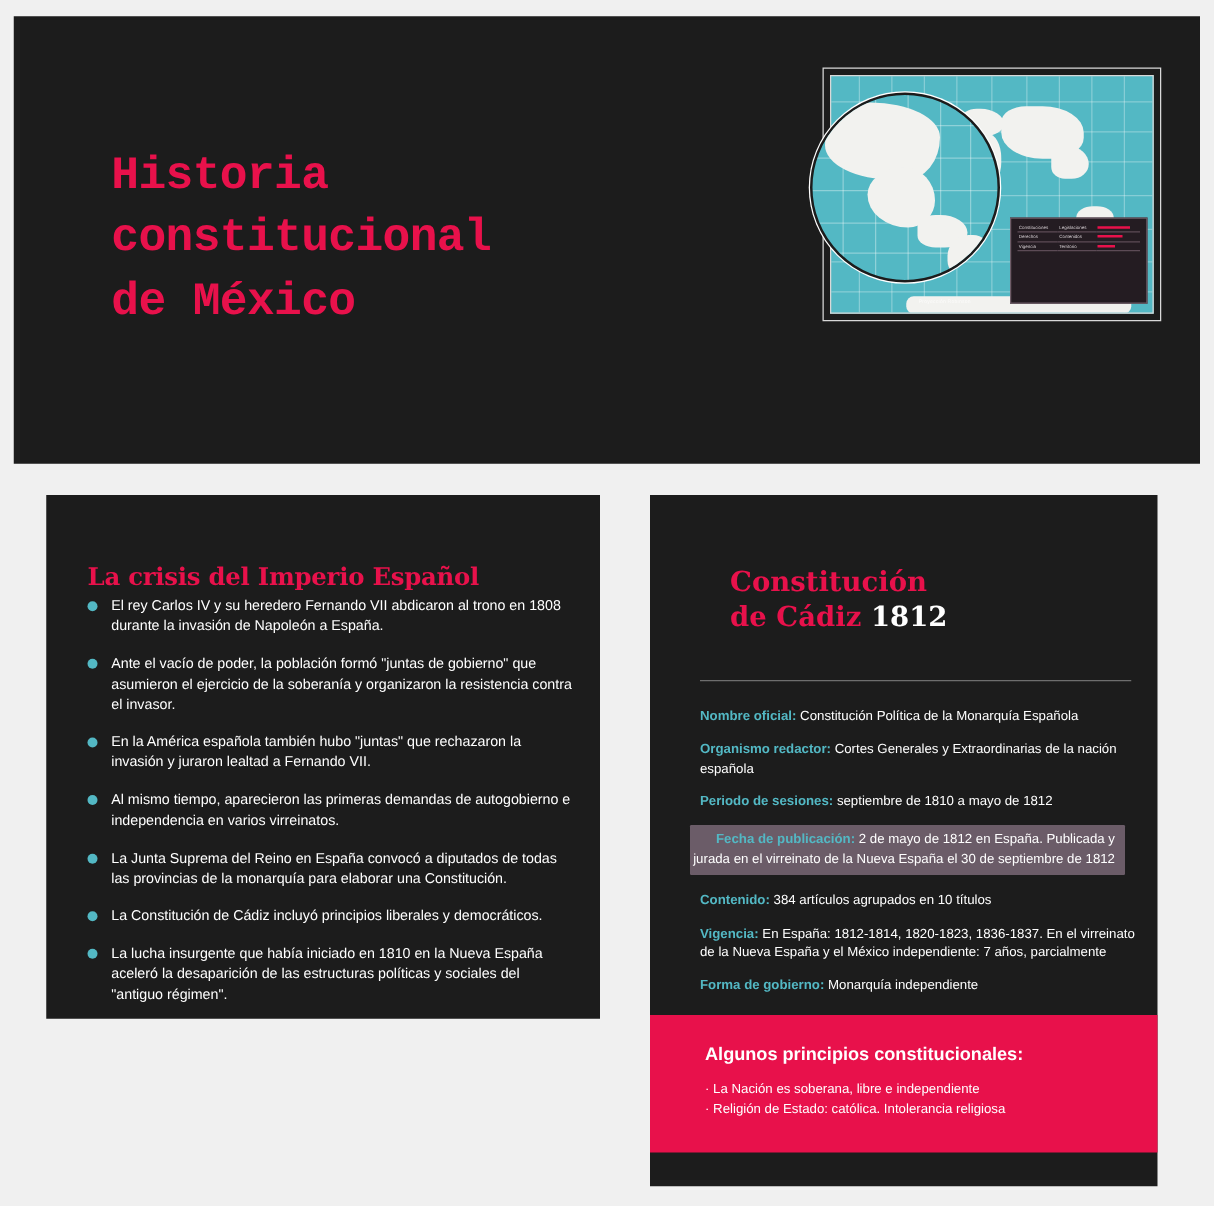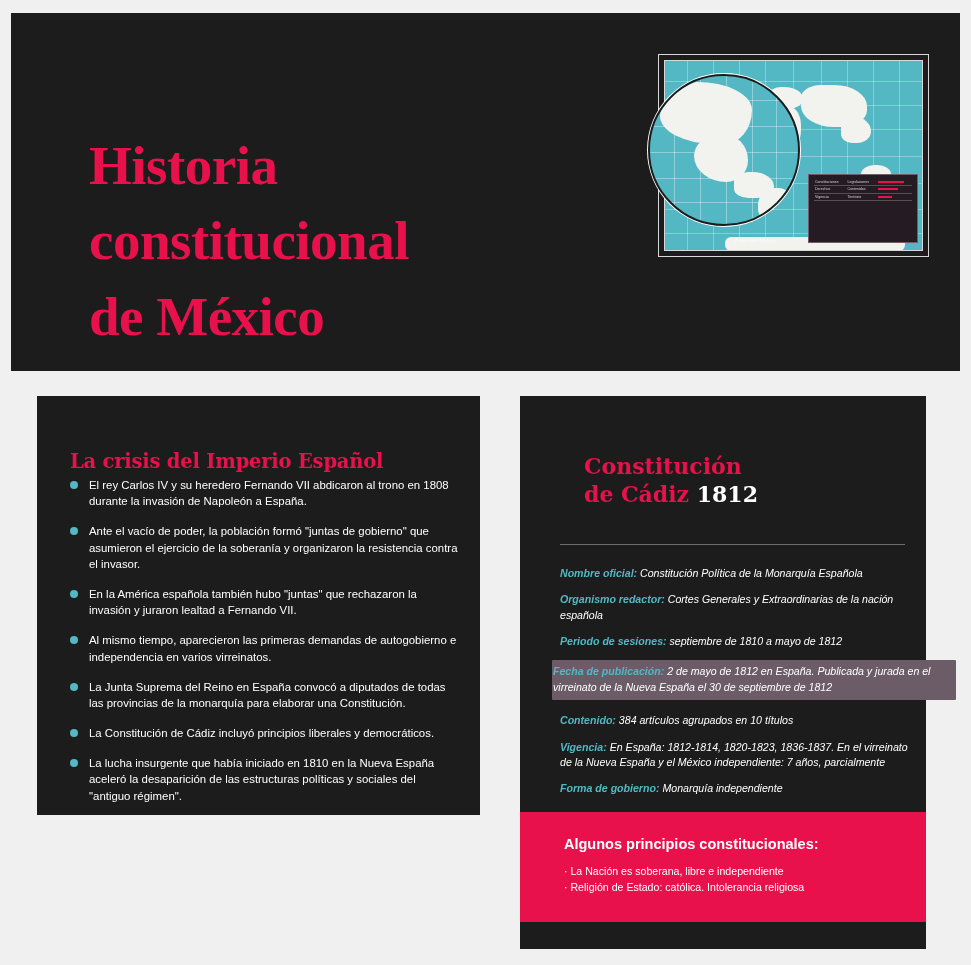--- a/index.html
+++ b/index.html
@@ -23,23 +23,23 @@
     width: 949px;
     height: 358px;
     background: #1c1c1c;
   }
   #hero-title {
     position: absolute;
     left: 78px;
     top: 78px;
     width: 470px;
     color: #e8114b;
-    font-family: Liberation Serif, serif;
+    font-family: Liberation Mono, monospace;
     font-weight: bold;
-    font-size: 55px;
+    font-size: 37px;
     line-height: 1.37;
     letter-spacing: -0.5px;
   }
   #hero-title .line { display: block; }
 
   
   #map-figure {
     position: absolute;
     left: 637px;
     top: 41px;
@@ -206,40 +206,40 @@
     top: 148px;
     width: 345px;
     height: 1px;
     background: #6e6e6e;
   }
   #facts {
     position: absolute;
     left: 40px;
     top: 170px;
     width: 352px;
-    font-style: italic;
   }
   .fact {
     color: #ffffff;
     font-size: 10.6px;
     line-height: 1.45;
     margin-bottom: 11px;
   }
   .fact .k {
     color: #53b8c4;
     font-weight: bold;
   }
   .fact.highlight {
     background: #6b5c68;
     padding: 4px 8px 5px 1px;
     margin-left: -8px;
     margin-bottom: 13px;
     border-radius: 1px;
-    width: 404px;
+    width: 348px;
     box-sizing: border-box;
+    text-align: right;
   }
 
   #principles {
     position: absolute;
     left: 520px;
     top: 812px;
     width: 406px;
     height: 110px;
     background: #e8114b;
   }

